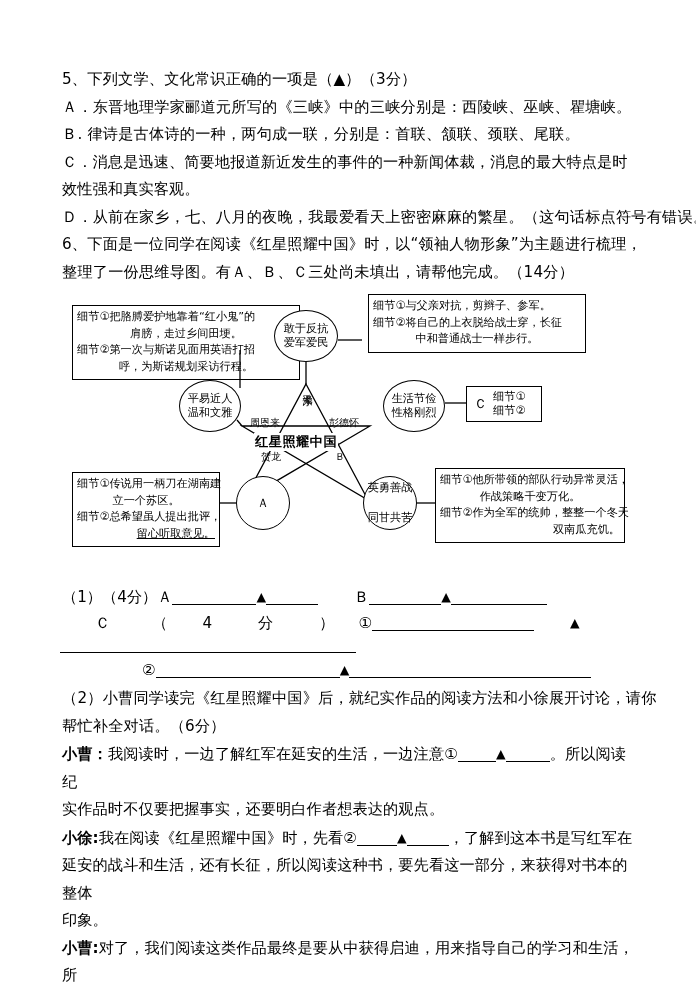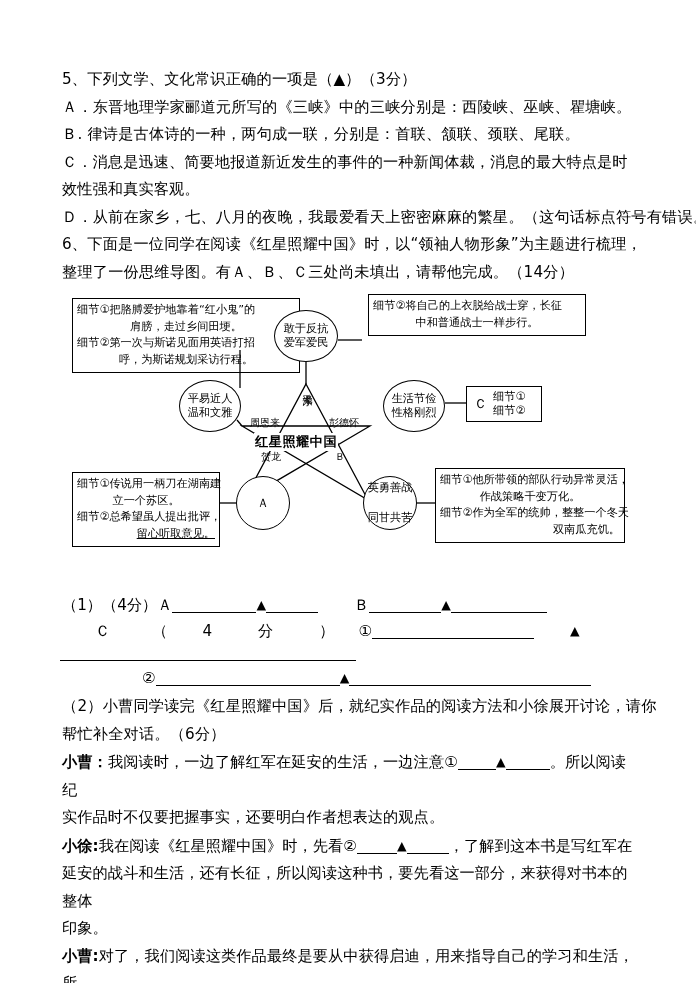--- a/index.html
+++ b/index.html
@@ -174,28 +174,29 @@
 
         <line x1="276" y1="50" x2="300" y2="50" stroke="#000" stroke-width="1.3"></line>
 
         <line x1="383" y1="113" x2="404" y2="113" stroke="#000" stroke-width="1.3"></line>
 
         <line x1="158" y1="213" x2="174" y2="213" stroke="#000" stroke-width="1.3"></line>
 
         <line x1="355" y1="213" x2="373" y2="213" stroke="#000" stroke-width="1.3"></line>
       </svg>
 
-      <div class="mm-box" style="left:10px; top:8px; width:228px;">
+      <div class="mm-box" style="left:10px; top:15px; width:228px;">
         <div class="l1">细节①把胳膊爱护地靠着“红小鬼”的</div>
         <div class="l1" style="text-align:center;">肩膀，走过乡间田埂。</div>
         <div class="l2">细节②第一次与斯诺见面用英语打招</div>
         <div class="l2" style="text-align:center;">呼，为斯诺规划采访行程。</div>
       </div>
 
       <div class="mm-box" style="left:306px; top:4px; width:218px;">
+        <div class="l1">细节①与父亲对抗，剪辫子、参军。</div>
         <div class="l2">细节②将自己的上衣脱给战士穿，长征</div>
         <div class="l2" style="text-align:center;">中和普通战士一样步行。</div>
       </div>
 
       <div class="mm-box" style="left:10px; top:182px; width:148px;">
         <div class="l1">细节①传说用一柄刀在湖南建</div>
         <div class="l1" style="text-align:center;">立一个苏区。</div>
         <div class="l2">细节②总希望虽人提出批评，</div>
         <div class="l2" style="text-align:right;text-decoration:underline;">留心听取意见。</div>
       </div>
@@ -241,21 +242,21 @@
 
       <div class="mm-label vert" style="left:239px; top:96px;">毛泽东</div>
       <div class="mm-label" style="left:188px; top:126px;">周恩来</div>
       <div class="mm-label" style="left:267px; top:126px;">彭德怀</div>
       <div class="mm-label" style="left:199px; top:160px;">贺龙</div>
       <div class="mm-label" style="left:273px; top:160px; font-family:'DejaVu Serif','Liberation Serif',serif;">Ｂ</div>
 
       <div class="mm-center" style="left:192px; top:143px;">红星照耀中国</div>
     </div>
 
-    <div style="margin-top:14px;">
+    <div style="margin-top:6px;">
       <div class="ans-row">
         <span>（1）（4分）</span><span>Ａ</span><span class="ul" style="width:84px;"></span><span class="tri">▲</span><span class="ul" style="width:52px;"></span><span style="display:inline-block;width:36px;"></span><span>Ｂ</span><span class="ul" style="width:72px;"></span><span class="tri">▲</span><span class="ul" style="width:96px;"></span>
       </div>
 
       <div class="ans-row" style="height:26px;">
         <span style="display:inline-block;width:33px;"></span><span>Ｃ</span><span style="display:inline-block;width:42px;"></span><span>（</span><span style="display:inline-block;width:35px;"></span><span>4</span><span style="display:inline-block;width:46px;"></span><span>分</span><span style="display:inline-block;width:46px;"></span><span>）</span><span style="display:inline-block;width:24px;"></span><span>①</span><span class="ul" style="width:162px;"></span><span style="display:inline-block;width:36px;"></span><span class="tri">▲</span>
       </div>
 
       <div style="height:21px;position:relative;">
         <div class="long-rule" style="position:absolute;left:-2px;top:16px;width:296px;"></div>

